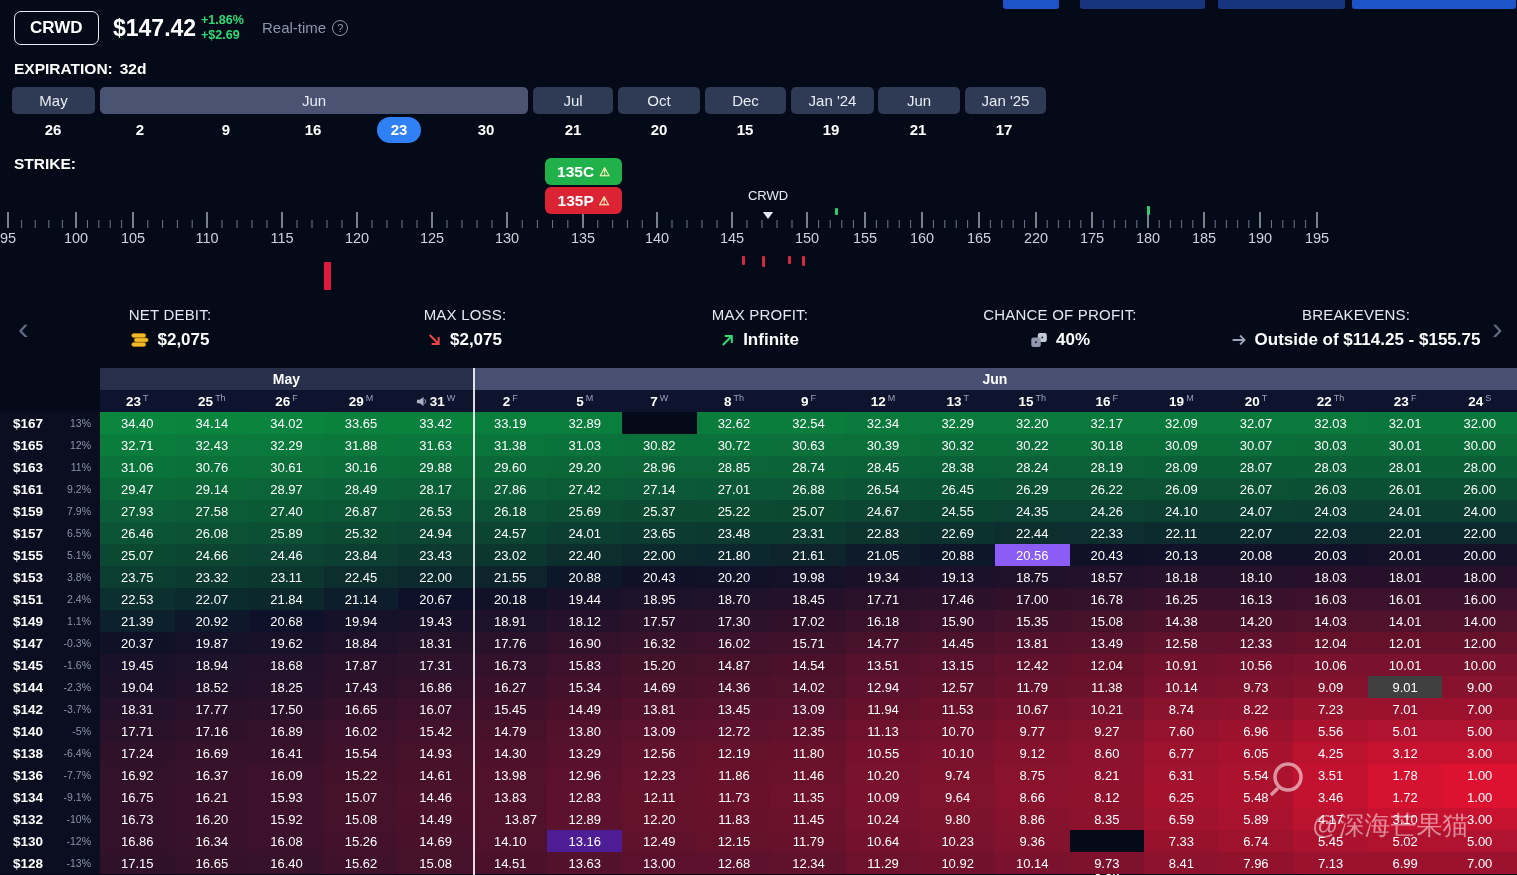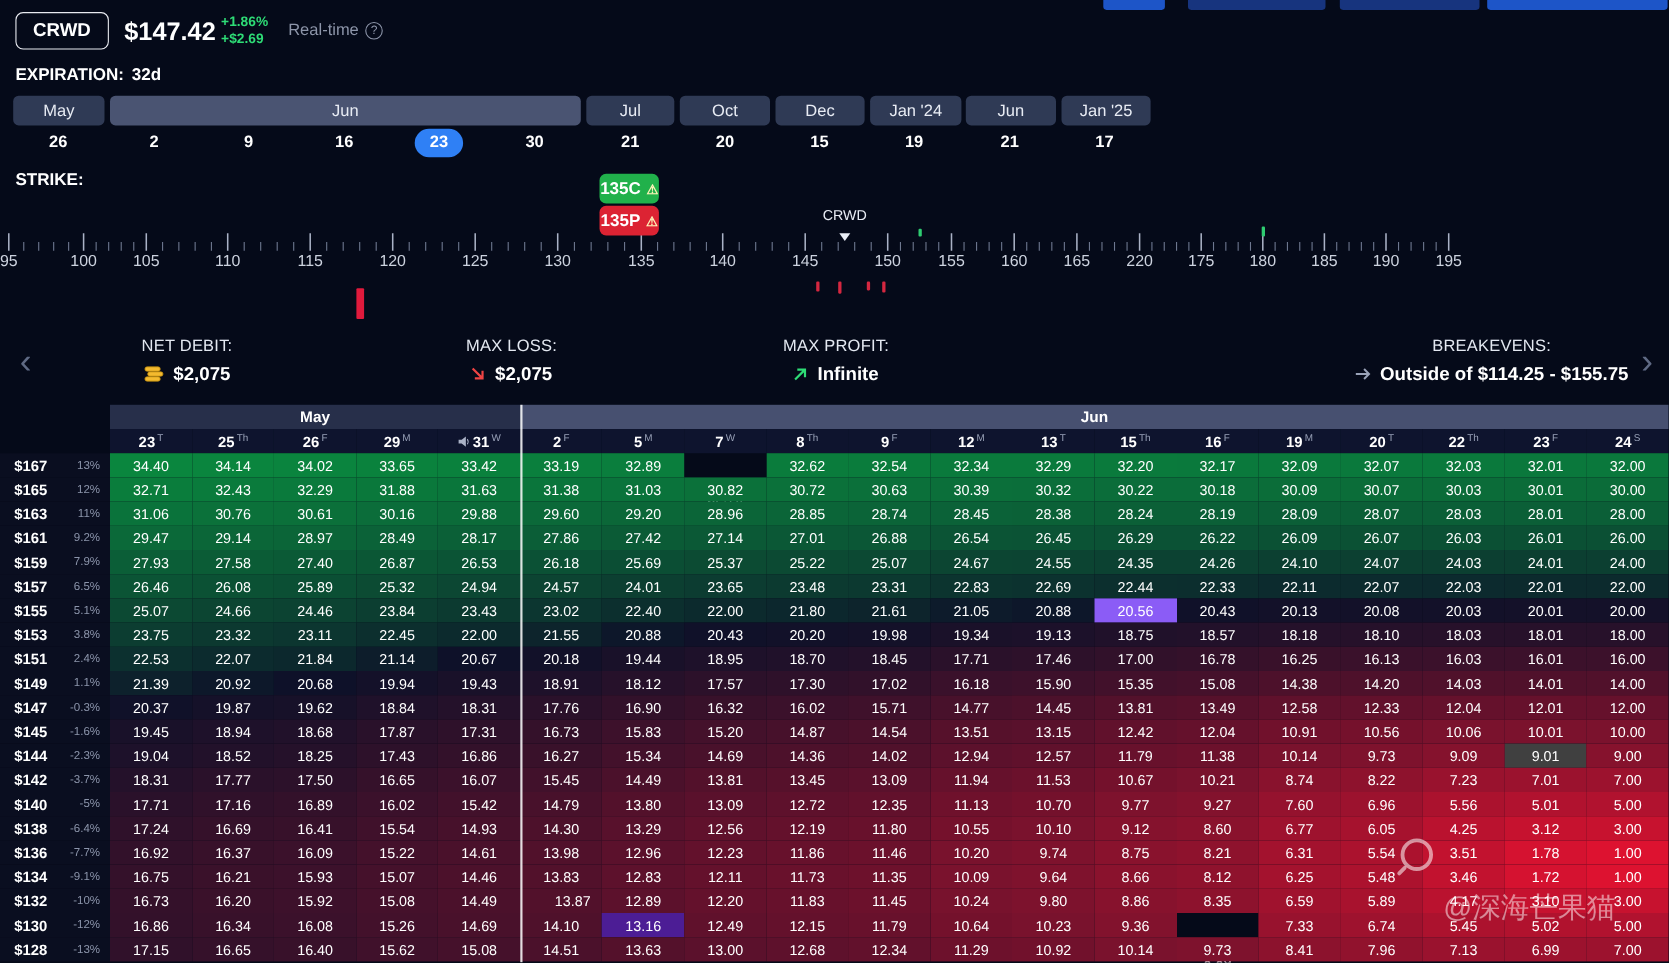--- a/index.html
+++ b/index.html
@@ -23,21 +23,21 @@
   .month-sel { background:#4a5472; }
   .date-row { position:absolute; left:0; top:117px; width:1517px; height:26px; }
   .date-item { position:absolute; top:0; width:44px; height:26px; line-height:26px; text-align:center; font-size:15px; font-weight:bold; border-radius:14px; cursor:pointer; }
   .date-sel { background:#2f80f5; }
 
   .strike-label { position:absolute; left:14px; top:155px; font-size:15.5px; font-weight:bold; }
 
   
   .slider { position:absolute; left:0; top:150px; width:1517px; height:150px; cursor:ew-resize; }
   .ruler-svg { position:absolute; left:0; top:0; pointer-events:none; }
-  .badge { position:absolute; left:545px; width:54px; height:27px; border-radius:6px; display:flex; align-items:center; justify-content:center; gap:5px; font-weight:bold; font-size:15.5px; cursor:grab; z-index:3; }
+  .badge { position:absolute; left:545px; width:77px; height:27px; border-radius:6px; display:flex; align-items:center; justify-content:center; gap:5px; font-weight:bold; font-size:15.5px; cursor:grab; z-index:3; }
   .badge-call { top:8px; background:#21b14b; }
   .badge-put  { top:37px; background:#dc2333; }
   .warn { font-size:12px; color:#fff3b8; }
   .crwd-marker { position:absolute; left:768px; top:38px; transform:translateX(-50%); font-size:13px; color:#e9edf5; }
   .crwd-tri { position:absolute; left:768px; top:62px; transform:translateX(-50%); width:0; height:0; border-left:5px solid transparent; border-right:5px solid transparent; border-top:7px solid #e9edf5; }
   .ruler-num { position:absolute; top:80px; width:50px; text-align:center; font-size:14.5px; color:#ccd2de; }
   .mark { position:absolute; border-radius:1px; }
 
   
   .stats { position:absolute; left:0; top:300px; width:1517px; height:62px; }
@@ -294,20 +294,32 @@
   <div class="stat" style="left:760px;">
     <div class="stat-label">MAX PROFIT:</div>
     <div class="stat-value">
       <svg width="14" height="14" viewBox="0 0 14 14">
         <path d="M2 12 L11 3 M4 3 H11 V10" stroke="#2edc76" stroke-width="2" fill="none"></path>
       </svg>
       <span>Infinite</span>
     </div>
   </div>
 
+  <div class="stat" style="left:1060px;">
+    <div class="stat-label">CHANCE OF PROFIT:</div>
+    <div class="stat-value">
+      <svg width="18" height="16" viewBox="0 0 18 16">
+        <rect x="7.5" y="1" width="9" height="9" rx="2" fill="#c3cad8"></rect>
+        <rect x="1" y="5.5" width="9.5" height="9.5" rx="2" fill="#8f98ad"></rect>
+        <circle cx="5.7" cy="10.2" r="1" fill="#1a2236"></circle>
+        <circle cx="12" cy="5.5" r="1" fill="#1a2236"></circle>
+      </svg>
+      <span>40%</span>
+    </div>
+  </div>
 
   <div class="stat" style="left:1356px;">
     <div class="stat-label">BREAKEVENS:</div>
     <div class="stat-value">
       <svg width="15" height="14" viewBox="0 0 15 14">
         <path d="M1 7 H13 M8.5 2.5 L13 7 L8.5 11.5" stroke="#9aa3b8" stroke-width="1.8" fill="none"></path>
       </svg>
       <span>Outside of $114.25 - $155.75</span>
     </div>
   </div>

